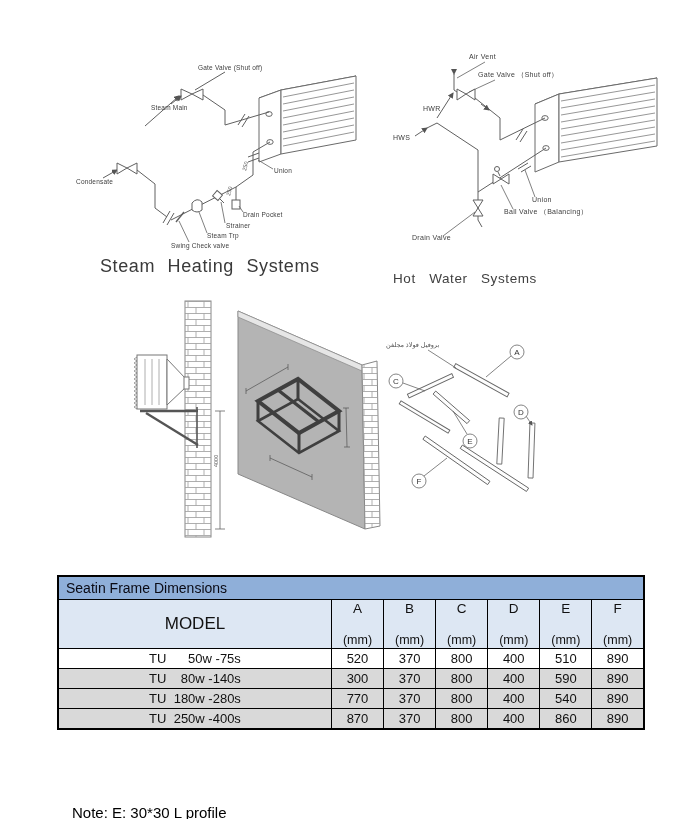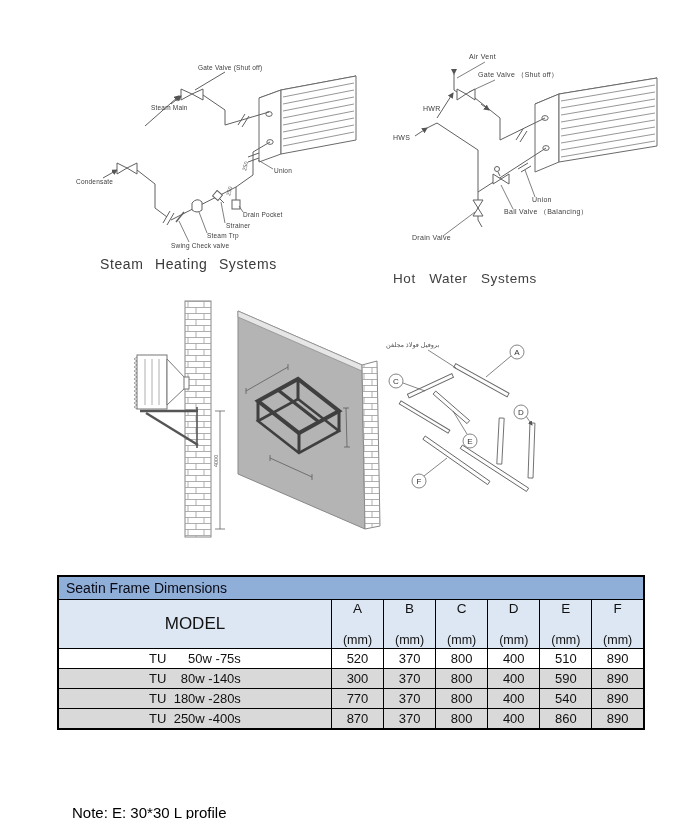--- a/index.html
+++ b/index.html
@@ -4,21 +4,21 @@
 <style>
   html,body{margin:0;padding:0;background:#fff;}
   body{font-family:"Liberation Sans", sans-serif;}
   #page{position:relative;width:700px;height:819px;background:#ffffff;overflow:hidden;}
   svg text{fill:#3d3d3d;}
   .diag-label{font-size:6.5px;letter-spacing:.2px;}
   .diag-label2{font-size:7px;letter-spacing:.3px;}
   .dim-label{font-size:5.5px;fill:#555;}
   .part-letter{font-size:8px;fill:#333;}
   .arabic{font-size:6.5px;fill:#555;}
-  .caption{position:absolute;color:#3a3a3a;font-size:14px;word-spacing:7px;letter-spacing:.6px;}
+  .caption{position:absolute;color:#3a3a3a;font-size:18px;word-spacing:7px;letter-spacing:.6px;}
   .caption2{position:absolute;color:#404040;font-size:13.5px;word-spacing:9px;letter-spacing:.6px;}
   
   .dim-table{position:absolute;left:57px;top:575px;width:588px;border-collapse:collapse;table-layout:fixed;border:2px solid #000;}
   .dim-table td,.dim-table th{border:1px solid #000;font-weight:normal;overflow:hidden;}
   .tbl-title{background:#8fafd9;font-weight:bold;font-size:14px;color:#0a0a14;text-align:left;padding:3px 8px 3px 7px;height:16px;}
   .hdr{background:#dde7f3;height:42px;text-align:center;font-size:13.5px;color:#111;}
   .hdr .unit{font-size:12.5px;margin-top:17px;}
   .model-hdr{background:#dde7f3;font-size:17px;text-align:center;color:#111;}
   .data-row td{height:17px;text-align:center;font-size:13px;color:#111;}
   .data-row.alt td{background:#d9d9d9;}

